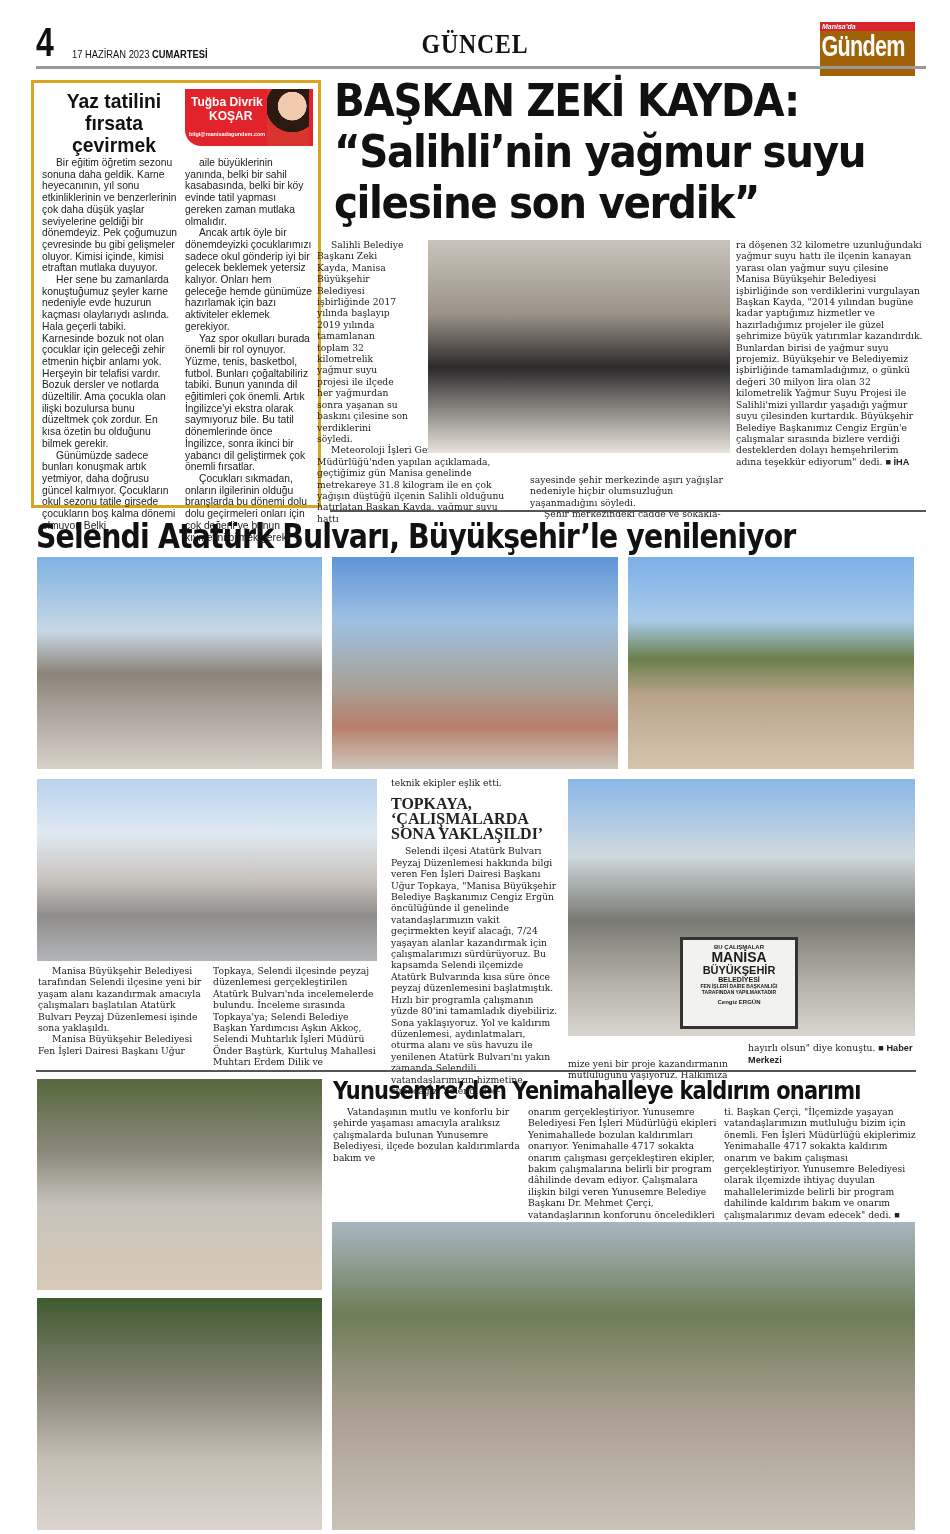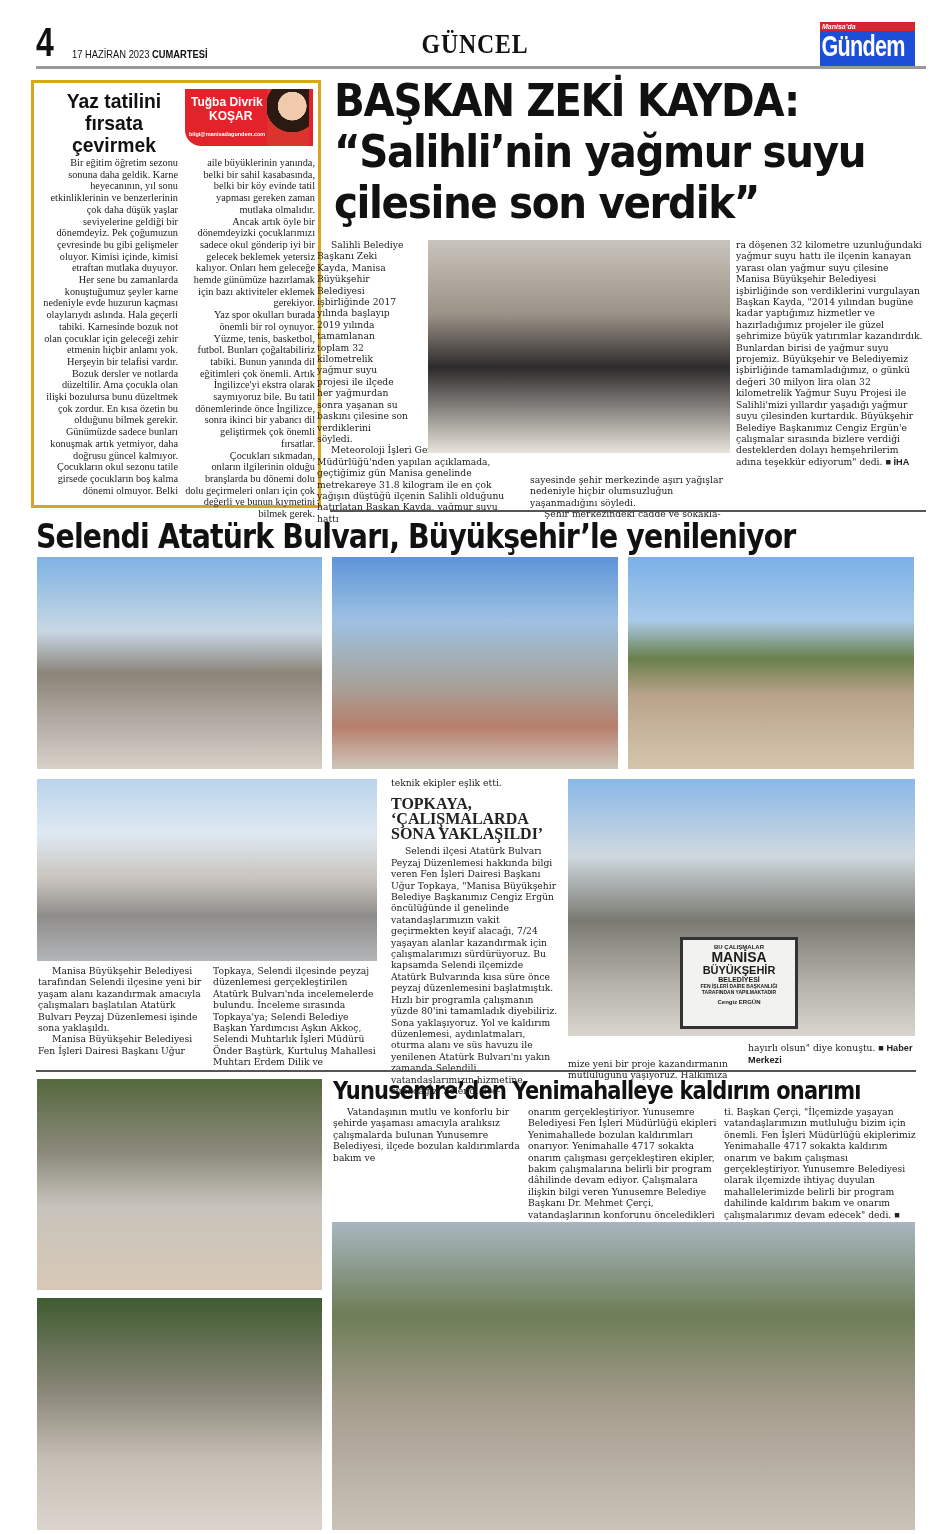--- a/index.html
+++ b/index.html
@@ -3,33 +3,33 @@
 <meta charset="utf-8">
 <style>
   * { box-sizing: border-box; margin: 0; padding: 0; }
   body { width: 950px; height: 1534px; background: #fff; position: relative; overflow: hidden; font-family: "DejaVu Serif", serif; color: #111; }
   .abs { position: absolute; }
   
   .page-num { left: 36px; top: 22px; font-family: "Liberation Sans", sans-serif; font-weight: 700; font-size: 40px; line-height: 40px; transform: scaleX(0.8); transform-origin: left; }
   .date { left: 72px; top: 48px; font-family: "Liberation Sans", sans-serif; font-size: 11px; transform: scaleX(0.85); transform-origin: left; white-space: nowrap; }
   .date b { font-weight: 700; }
   .section { left: 0; width: 950px; top: 28px; text-align: center; font-family: "Liberation Serif", serif; font-weight: 700; font-size: 28px; letter-spacing: 1px; transform: scaleX(0.85); }
-  .logo { left: 820px; top: 22px; width: 95px; height: 46px; background: #1d4ed8; overflow: hidden; }
+  .logo { left: 820px; top: 22px; width: 95px; height: 54px; background: #a16207; overflow: hidden; }
   .logo .top { height: 9px; background: #d9232d; font-family: "Liberation Sans", sans-serif; font-size: 7px; color: #fff; font-style: italic; font-weight: 700; padding-left: 2px; line-height: 9px; }
   .logo .word { color: #fff; font-family: "Liberation Sans", sans-serif; font-weight: 700; font-size: 30px; line-height: 30px; transform: scaleX(0.72); transform-origin: left; padding-left: 2px; letter-spacing: -1px; }
   .hr { background: #999; height: 3px; }
   
   .col-box { left: 31px; top: 80px; width: 290px; height: 428px; border: 3px solid #d9a520; }
   .col-title { left: 44px; top: 90px; width: 140px; font-family: "Liberation Sans", sans-serif; font-weight: 700; font-size: 21px; line-height: 22px; text-align: center; transform: scaleX(0.92); }
   .author { left: 185px; top: 89px; width: 128px; height: 57px; background: #e3232c; border-radius: 0 0 0 16px; color: #fff; font-family: "Liberation Sans", sans-serif; font-weight: 700; }
   .author .n1 { position: absolute; left: 6px; top: 6px; font-size: 12px; }
   .author .n2 { position: absolute; left: 24px; top: 20px; font-size: 12px; }
   .author .mail { position: absolute; left: 4px; top: 42px; font-size: 5.5px; }
   .author .face { position: absolute; right: 4px; top: 0; width: 42px; height: 57px; background: radial-gradient(circle at 60% 30%, #f1c9ad 0 30%, #2a1a12 31% 55%, #d9352e 56%); }
-  .col-text { font-family: Liberation Serif, serif; font-size: 10.3px; line-height: 11.7px; color: #222; text-align: right; }
+  .col-text { font-family: Liberation Sans, sans-serif; font-size: 10.3px; line-height: 11.7px; color: #222; }
   .col-text p { text-indent: 14px; }
   
   .btext { font-family: "DejaVu Serif", serif; font-size: 9.2px; line-height: 11.4px; color: #222; }
   .btext p { text-indent: 14px; }
   .btext .sig { font-family: "Liberation Sans", sans-serif; font-weight: 700; }
   
   .h-main { left: 334px; top: 75px; width: 590px; font-family: "DejaVu Sans", sans-serif; font-weight: 700; font-size: 44px; line-height: 51px; letter-spacing: -1.5px; transform: scaleX(0.92); transform-origin: left; }
   .h2 { font-family: "DejaVu Sans", sans-serif; font-weight: 700; letter-spacing: -1px; transform-origin: left; white-space: nowrap; }
   
   .photo { overflow: hidden; }

